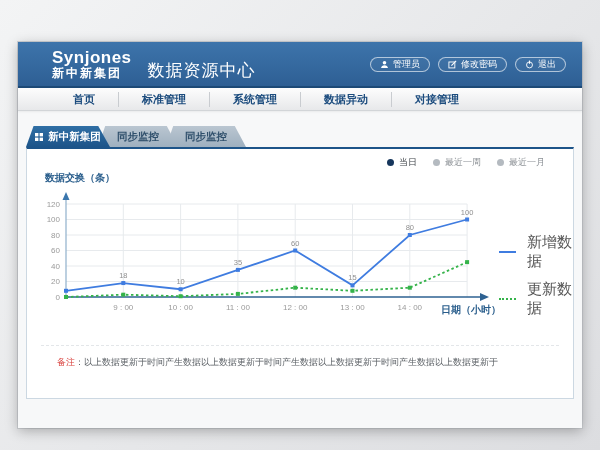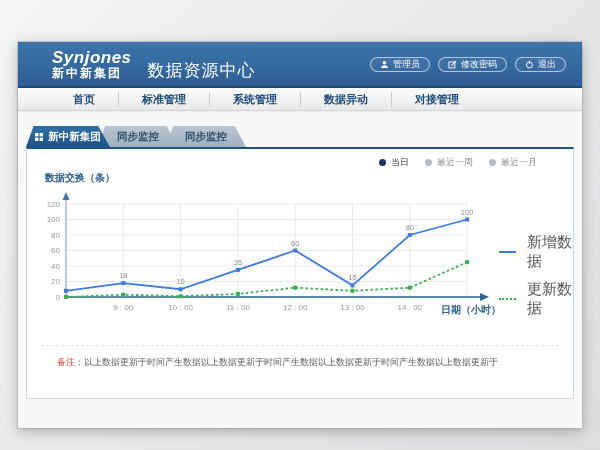--- a/index.html
+++ b/index.html
@@ -9,21 +9,21 @@
   .stage { position:relative; width:600px; height:450px;
            background:linear-gradient(135deg,#f3f4f5 0%,#e6e7e9 55%,#dcdde0 100%); }
 
   .window { position:absolute; left:18px; top:42px; width:564px; height:386px;
             background:#f7f8f9; box-shadow:0 3px 12px rgba(0,0,0,.28), 0 0 0 1px #cfd2d6; }
 
   
   .topbar { height:46px; background:linear-gradient(#3d74ab,#2e5f94);
             border-bottom:2px solid #1d4a77; display:flex; align-items:center; padding:0 10px; }
   .logo { display:flex; flex-direction:column; margin-left:24px; color:#fff; line-height:1.05; }
-  .logo-en { font-size:17px; font-weight:bold; font-style:italic; letter-spacing:.5px; }
+  .logo-en { font-size:17px; font-weight:bold; letter-spacing:.5px; }
   .logo-cn { font-size:12px; font-weight:bold; letter-spacing:2px; }
   .app-title { color:#fff; font-size:17px; margin-left:16px; margin-top:12px; letter-spacing:1px; }
   .topbar-spacer { flex:1; }
   .user-actions { display:flex; gap:8px; margin-right:6px; }
   .pill { display:flex; align-items:center; gap:4px; border:1px solid rgba(255,255,255,.6);
           border-radius:9px; padding:1px 9px; color:#fff; font-size:9px; cursor:pointer;
           background:rgba(255,255,255,.04); height:15px; }
   .pill svg { width:9px; height:9px; display:block; }
 
   
@@ -41,21 +41,21 @@
   .tab.active { width:84px; background:linear-gradient(#2f6fa5,#1d5489); color:#fff; z-index:3; }
   .tab.inactive { width:80px; margin-left:-12px; background:linear-gradient(#bac6d1,#9fb0bf);
                   color:#2f4f6b; z-index:2; }
   .tab.inactive + .tab.inactive { z-index:1; }
   .tab svg { width:8px; height:8px; display:block; }
 
   
   .panel { margin:0 8px; height:252px; background:#fff; position:relative;
            border:1px solid #ccd8e2; border-top:2px solid #1d5489; }
 
-  .radios { position:absolute; top:7px; right:36px; display:flex; gap:16px; align-items:center; }
+  .radios { position:absolute; top:7px; right:28px; display:flex; gap:16px; align-items:center; }
   .radio { display:flex; align-items:center; gap:5px; font-size:9px; cursor:pointer; }
   .radio .dot { width:7px; height:7px; border-radius:50%; background:#b4bac0; }
   .radio.active .dot { background:#16365c; }
   .radio .lbl { color:#8b9095; }
   .radio.active .lbl { color:#3c4146; }
 
   .y-title { position:absolute; top:22px; left:18px; font-size:10px; font-weight:bold; color:#2a5e8c; }
 
   #chart-svg { position:absolute; top:38px; left:14px; font-family:"Liberation Sans", sans-serif; }
   #chart-svg .tick { font-size:8px; fill:#9a9a9a; }

